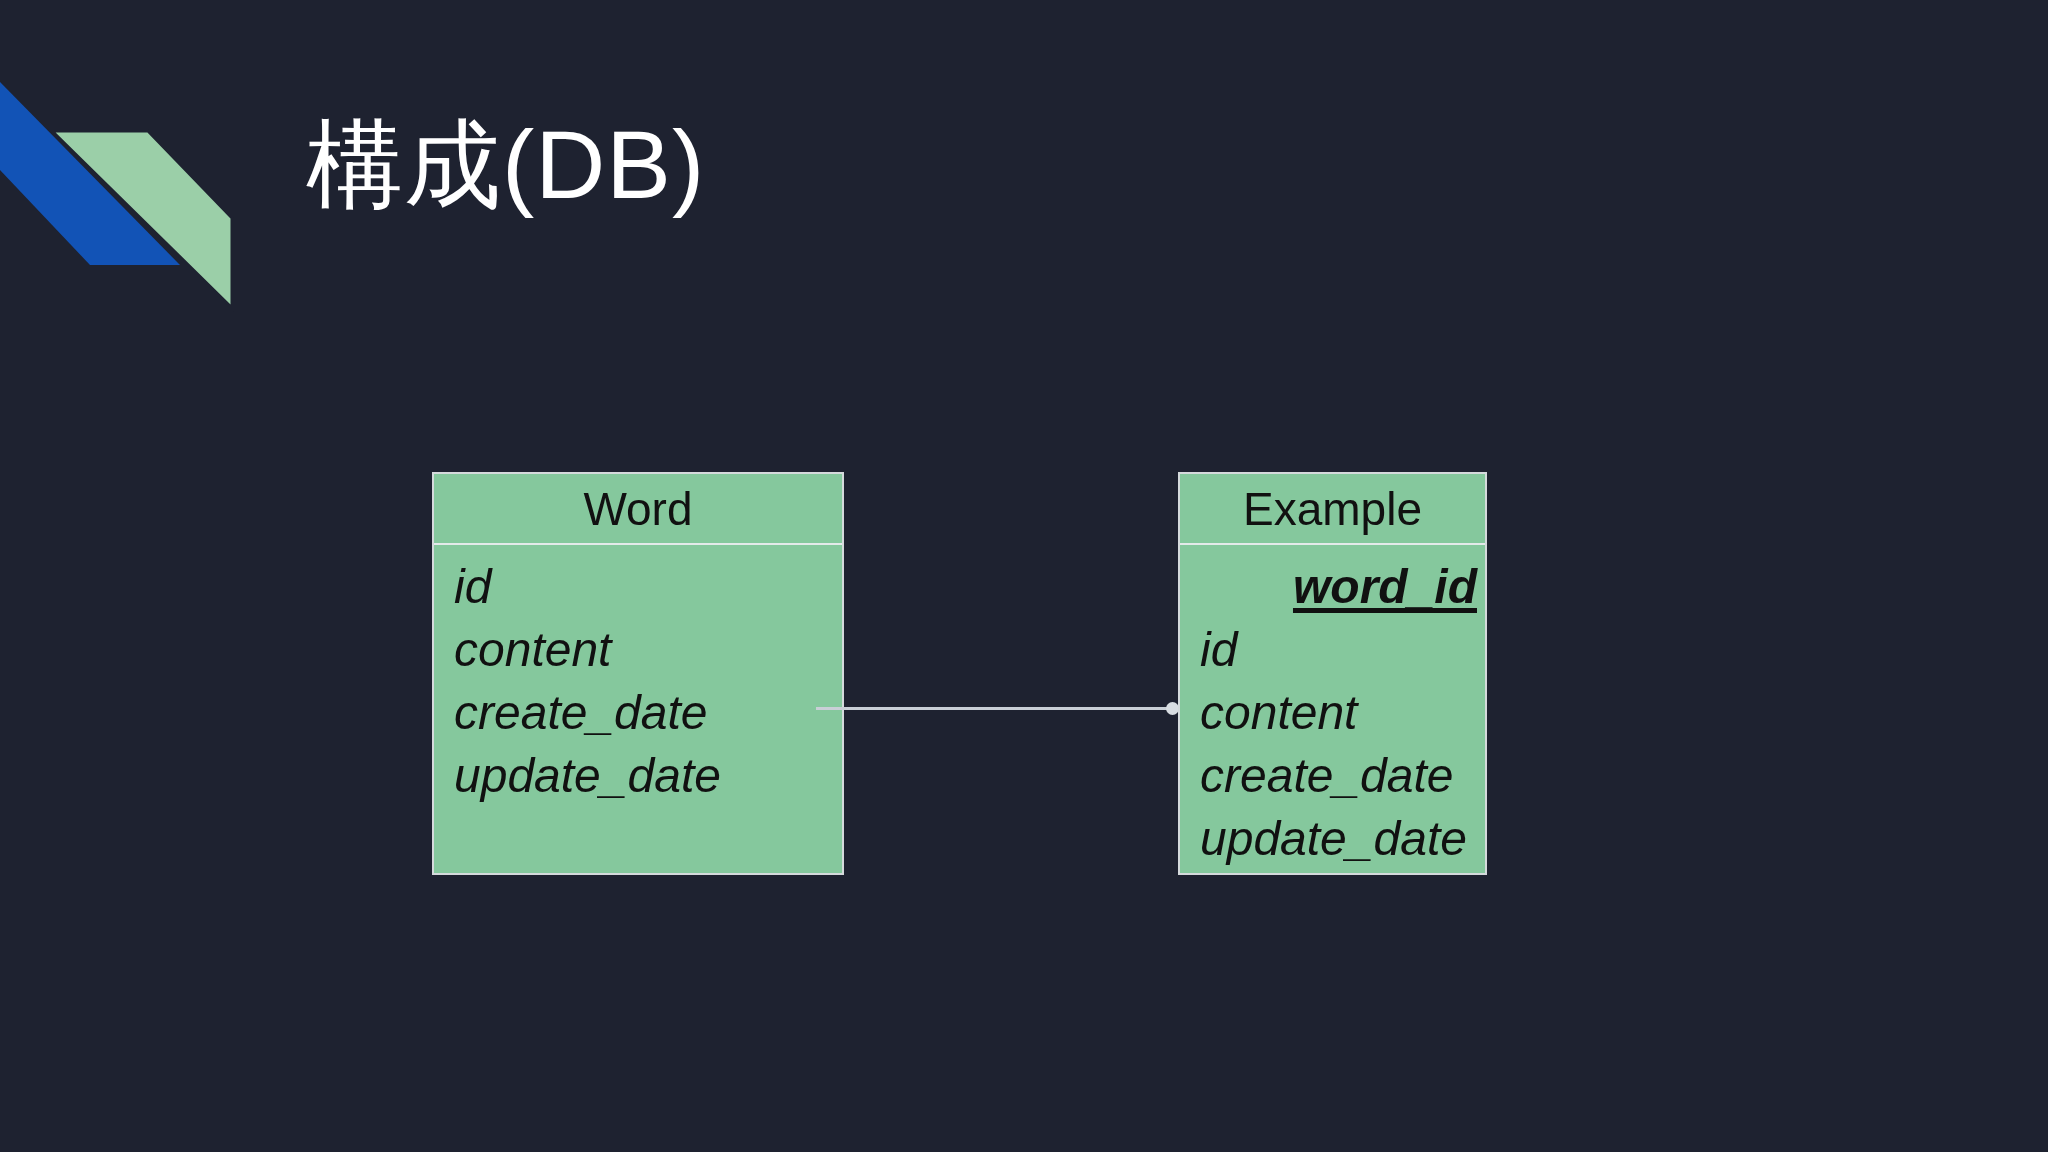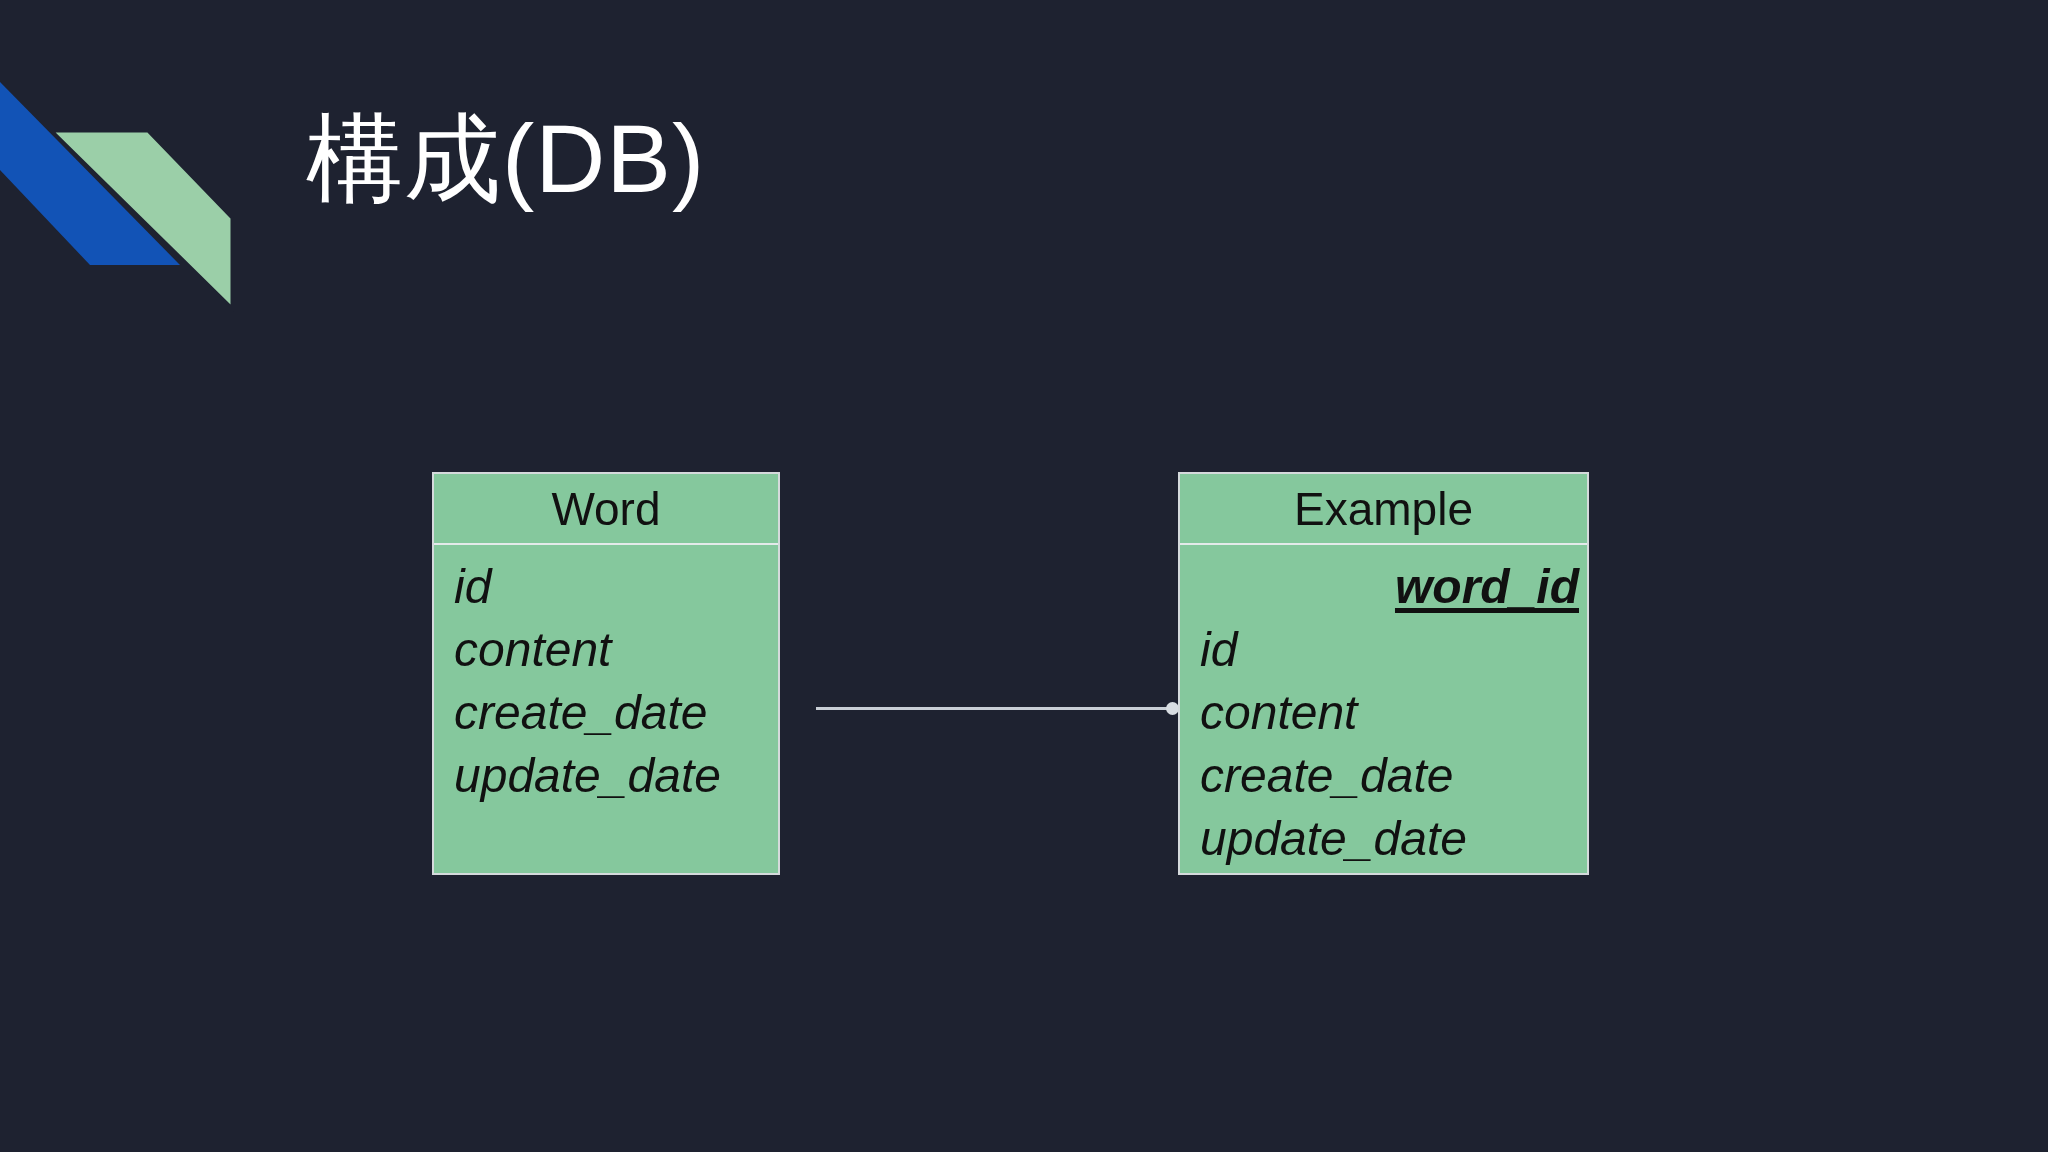--- a/index.html
+++ b/index.html
@@ -22,40 +22,40 @@
     left: 0;
     top: 0;
     width: 260px;
     height: 340px;
   }
 
   
   .title {
     position: absolute;
     left: 306px;
-    top: 106px;
+    top: 112px;
     font-size: 97px;
     font-weight: 400;
     line-height: 1.1;
     color: #ffffff;
     letter-spacing: 1px;
     white-space: nowrap;
   }
 
   
   .db-table {
     position: absolute;
     top: 472px;
-    width: 411px;
+    width: 309px;
     height: 403px;
     background: #85c89d;
     border: 2px solid #d5dadc;
     color: #111111;
   }
-  .db-table.word { left: 432px; width: 348px; }
+  .db-table.word { left: 432px; width: 412px; }
   .db-table.example { left: 1178px; }
 
   .db-table-header {
     height: 71px;
     line-height: 71px;
     text-align: center;
     font-size: 46px;
     border-bottom: 2px solid #e4eaea;
   }
   .db-table-body {

